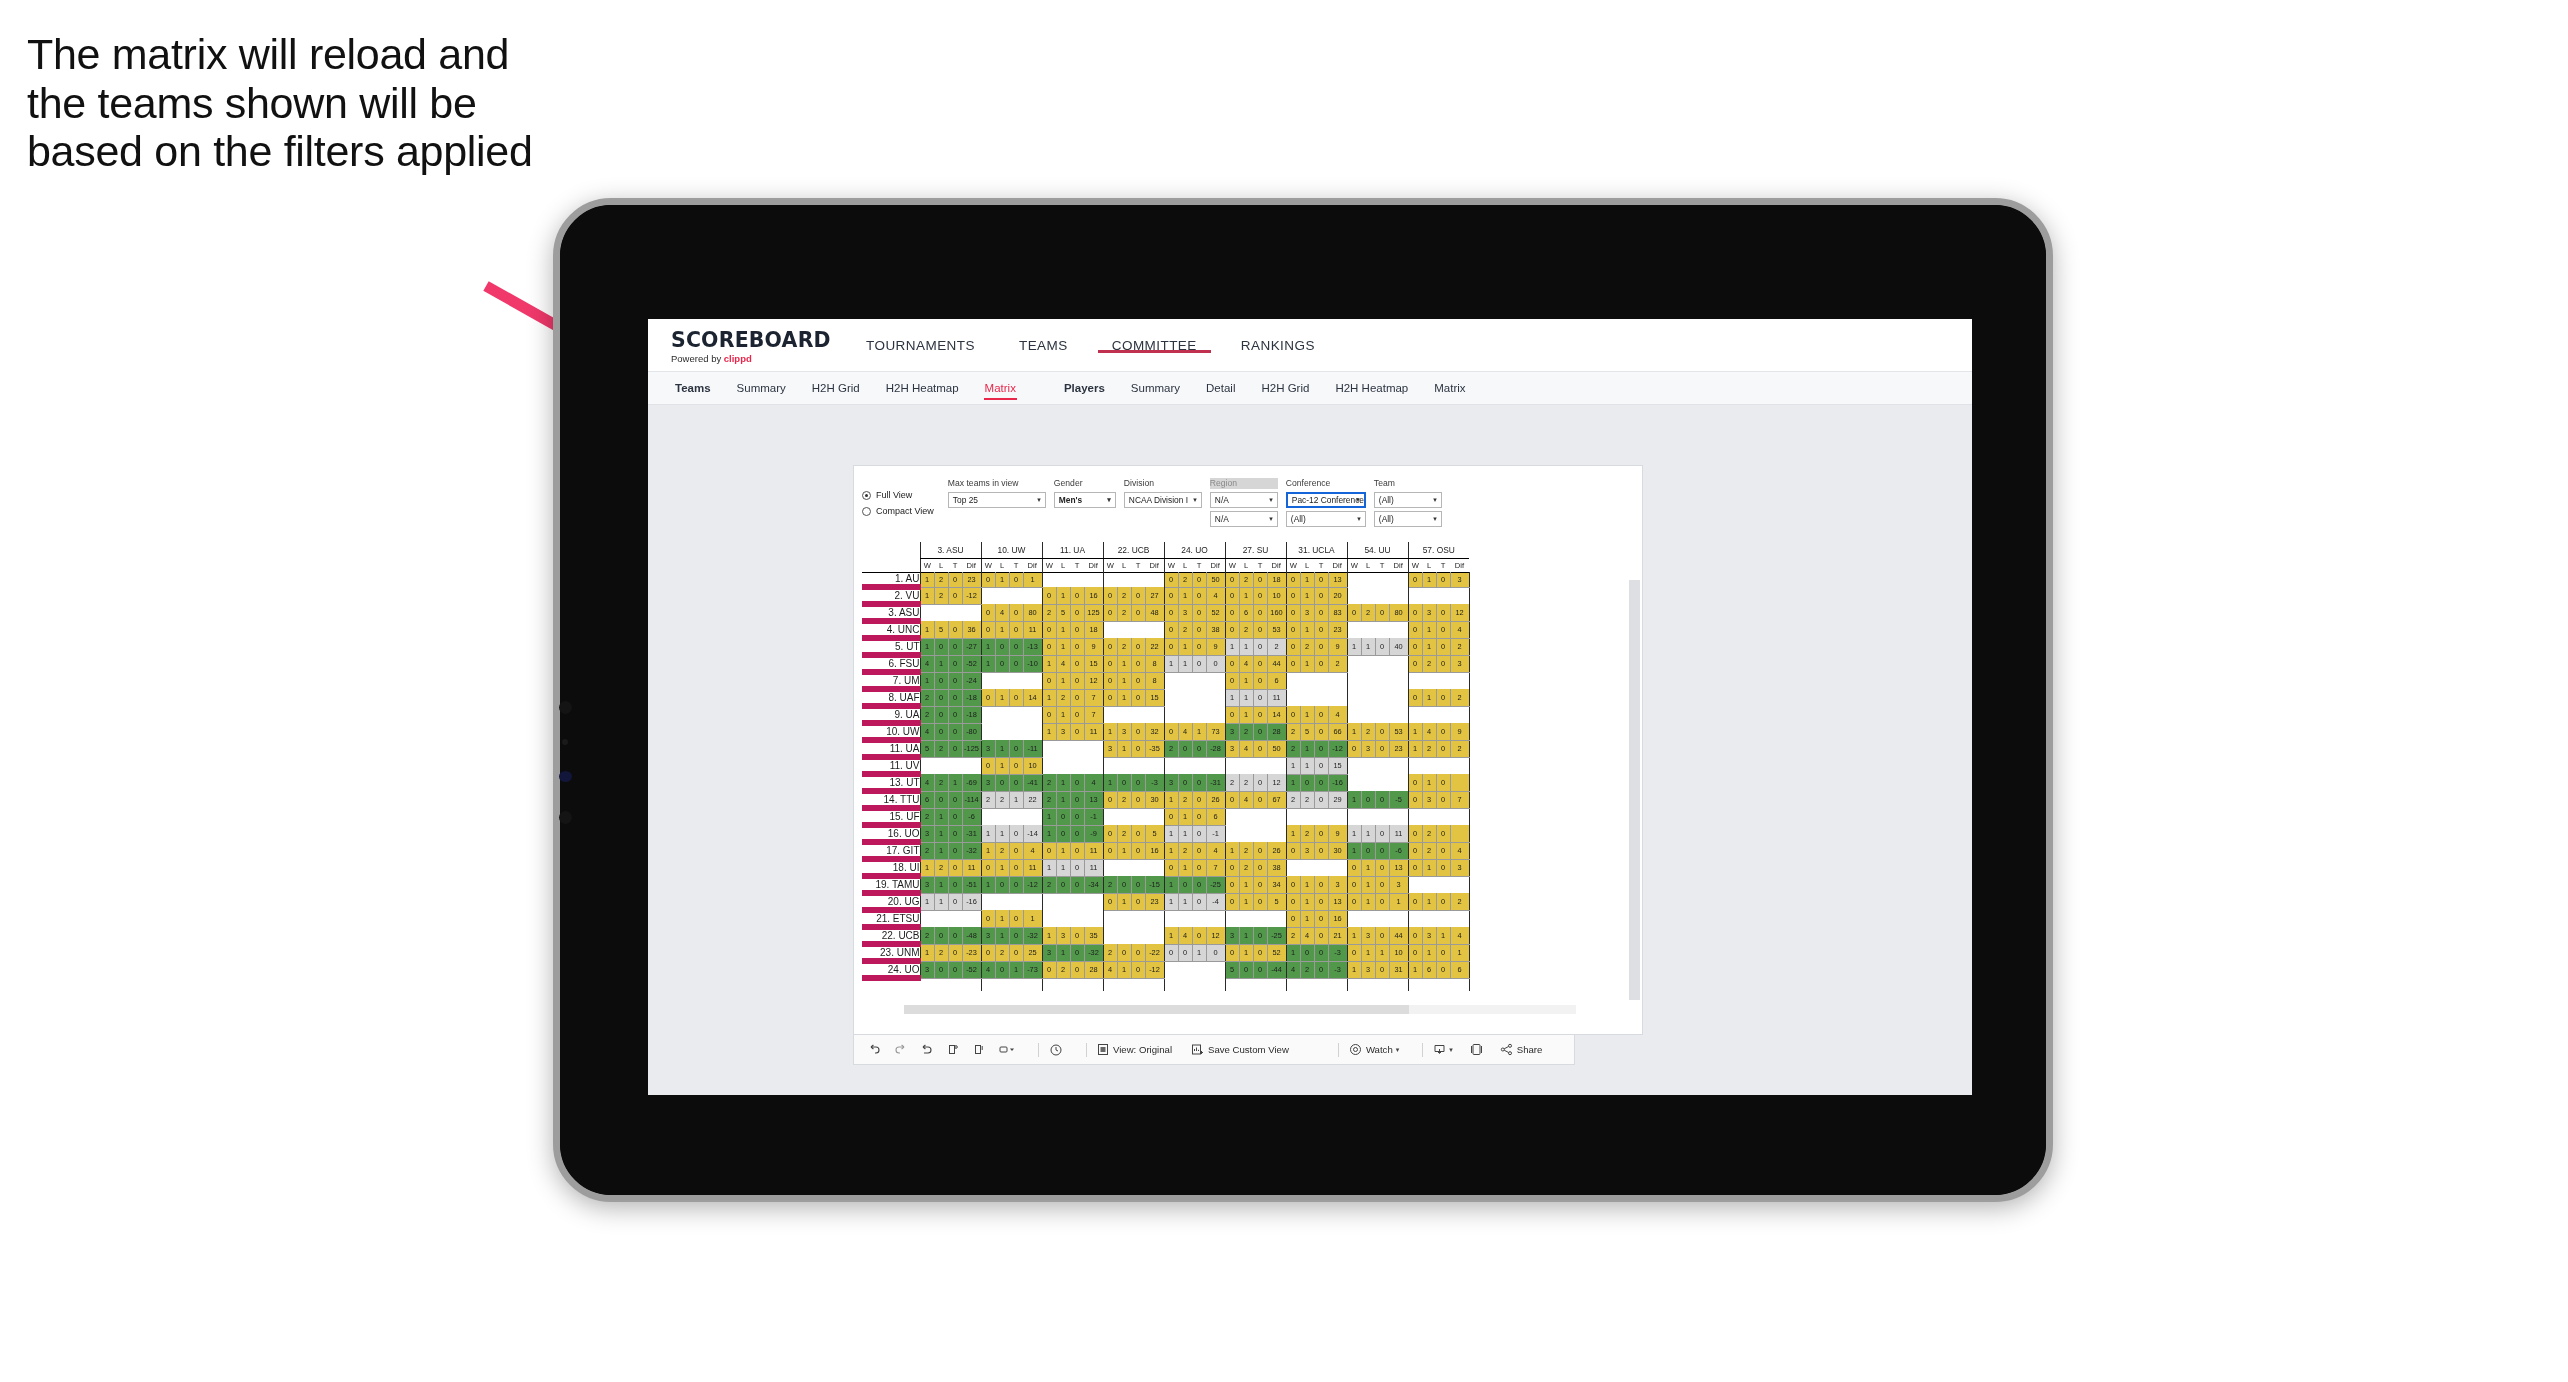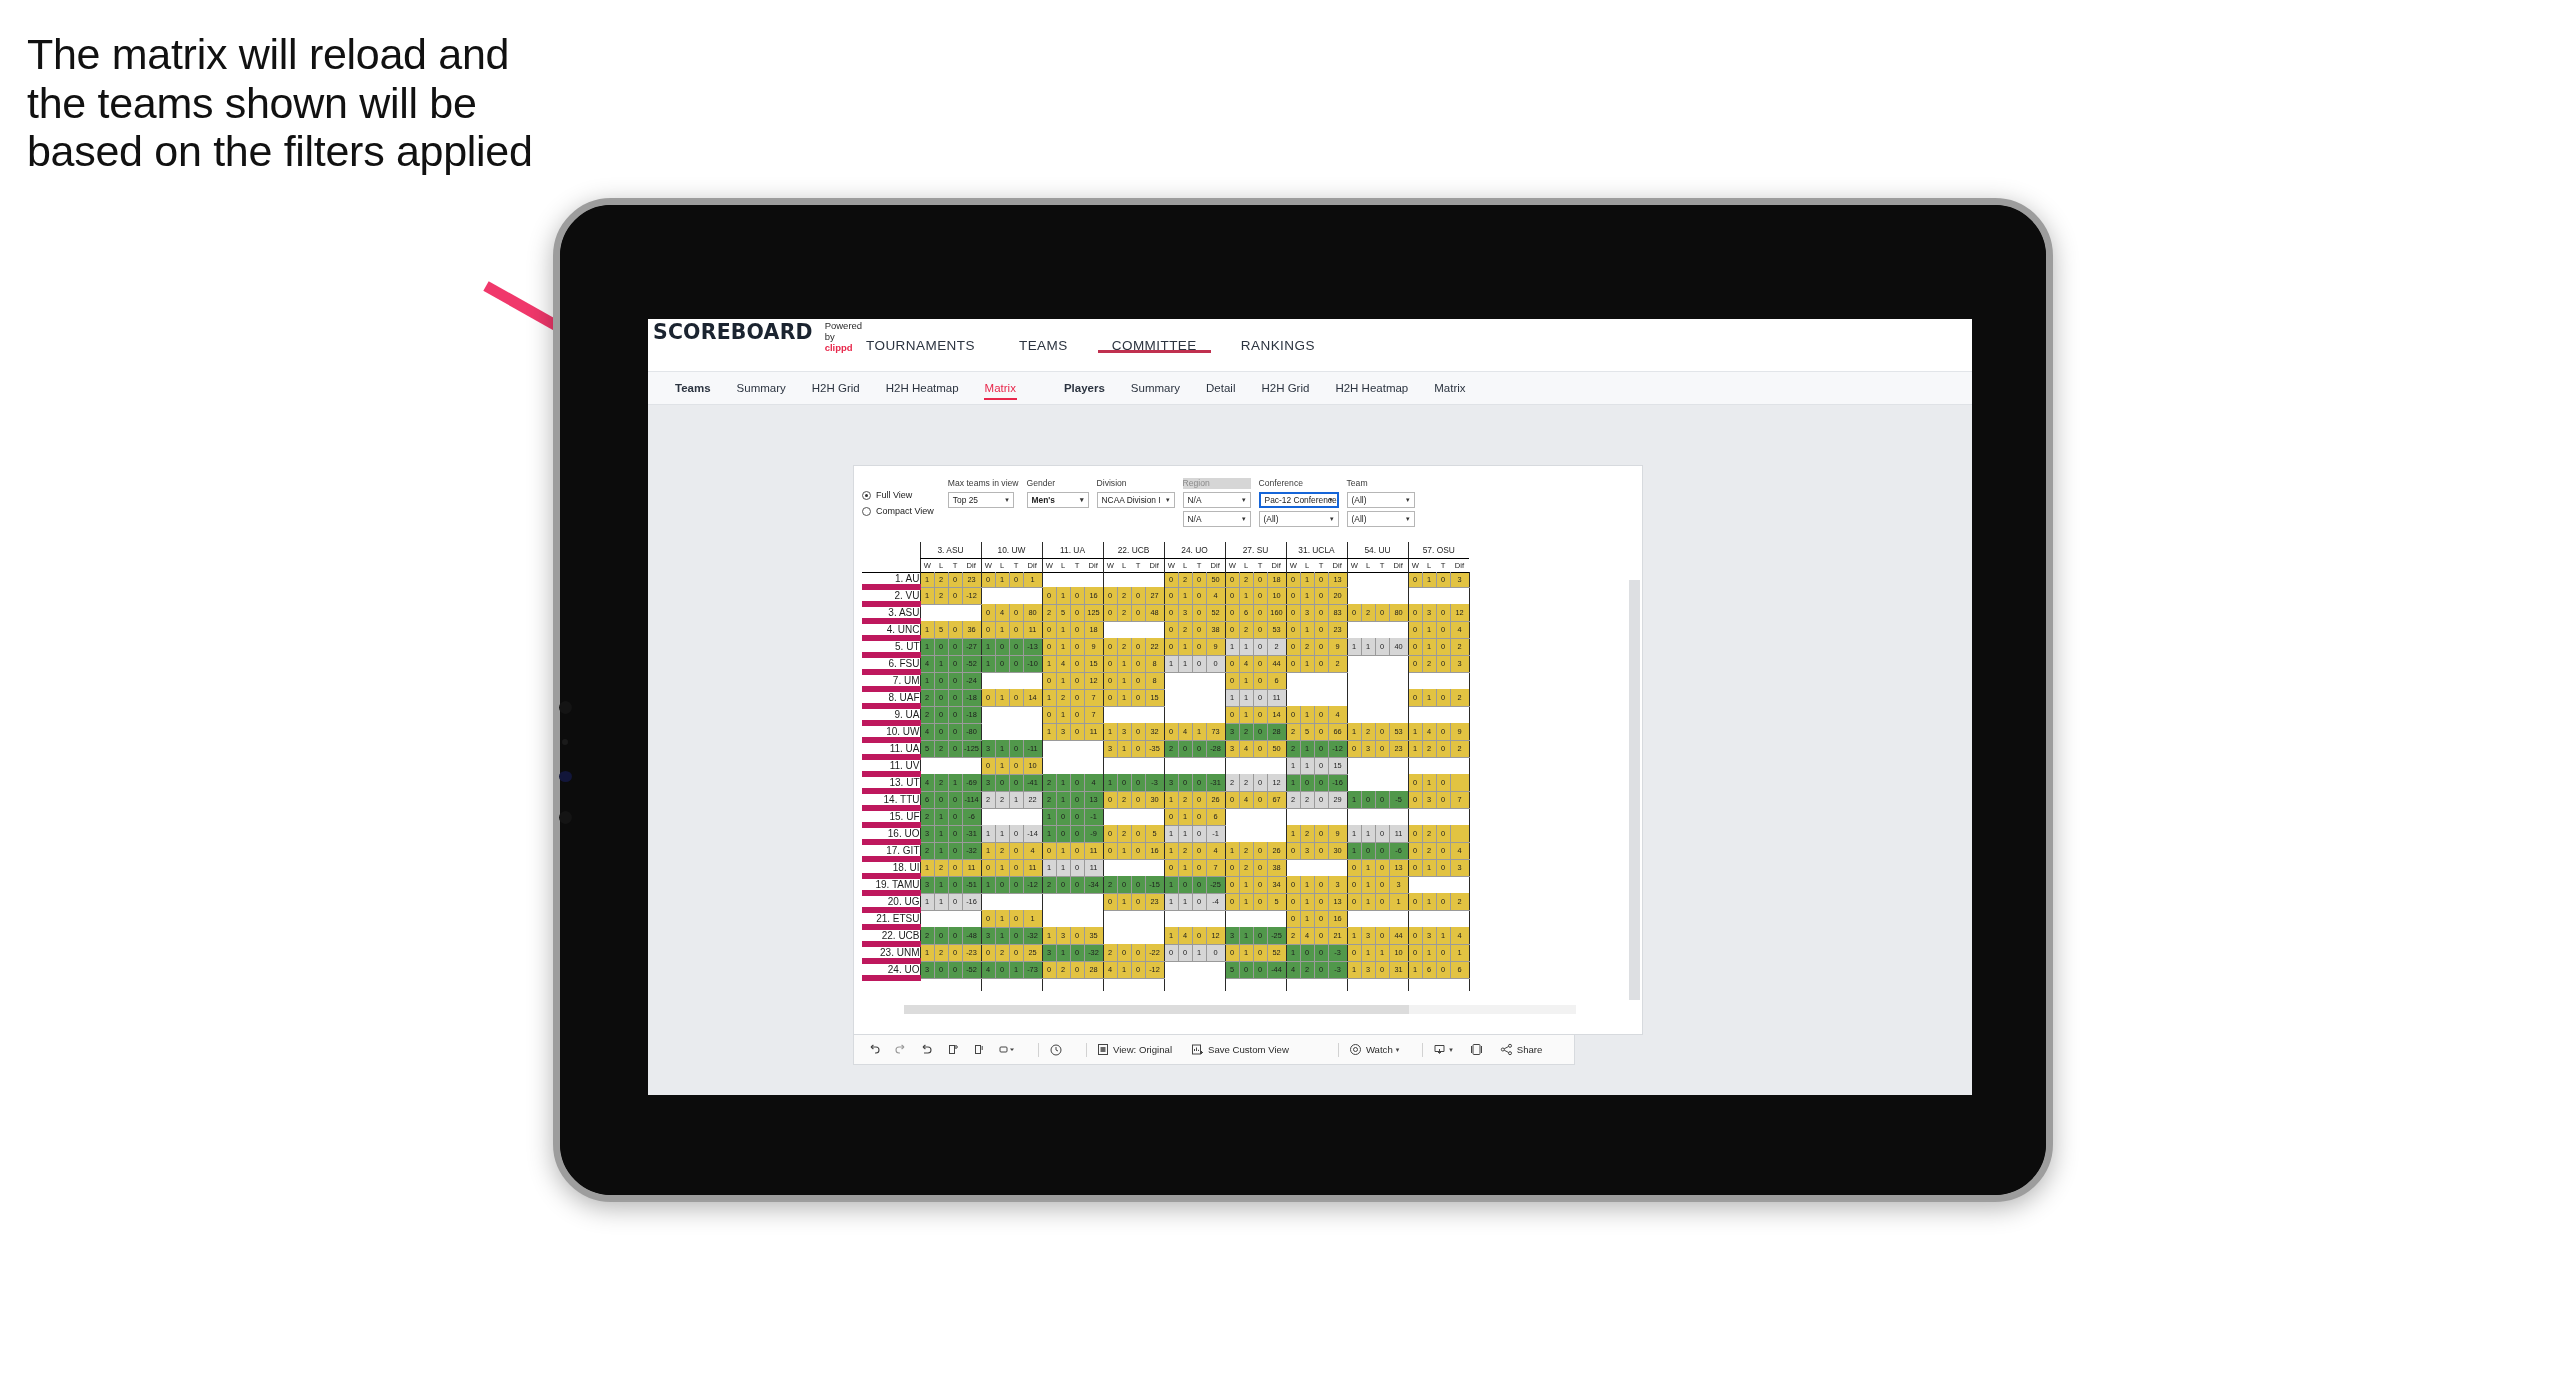--- a/index.html
+++ b/index.html
@@ -28,21 +28,21 @@
   .cam.c4{ top:606px; height:13px; background:#141414;}
 
   
   #viewport {
     position:absolute; left:88px; top:114px; width:1324px; height:776px;
     background:#e9ebee; overflow:hidden;
   }
 
   
   #appbar { height:52px; background:#fff; display:flex; align-items:stretch; }
-  #logo { width:196px; display:flex; justify-content:center; padding-left:23px; }
+  #logo { width:196px; display:flex; flex-direction:column; justify-content:center; padding-left:23px; }
   #logo .sb { font-size:22px; font-weight:bold; letter-spacing:0.2px; color:#1b2430;
               font-family:"DejaVu Sans", sans-serif; transform:scaleX(.93); transform-origin:left;}
   #logo .pw { font-size:9.5px; color:#2b2b2b; margin-top:1px; }
   #logo .pw b { color:#e8274b; font-weight:bold; }
   .topnav { display:flex; align-items:center; }
   .topnav .t {
     display:flex; align-items:center; padding:0 22px; font-size:13.5px;
     color:#2c3440; letter-spacing:.45px; cursor:pointer; position:relative;
   }
   .topnav .t.active::after {
@@ -180,21 +180,21 @@
                 <span>Full View</span>
               </div>
               <div class="rrow">
                 <span class="rdot"></span>
                 <span>Compact View</span>
               </div>
             </div>
           <div id="fcontrols" style="display:flex;">
               <div class="fcol">
                 <div class="flab">Max teams in view</div>
-                <div class="fsel" style="width: 66px;">
+                <div class="fsel" style="width: 98px;">
                   <span>Top 25</span>
                   <span class="car">▾</span>
                 </div>
               </div>
               <div class="fcol">
                 <div class="flab">Gender</div>
                 <div class="fsel" style="width: 62px; font-weight: bold;">
                   <span>Men's</span>
                   <span class="car">▾</span>
                 </div>

